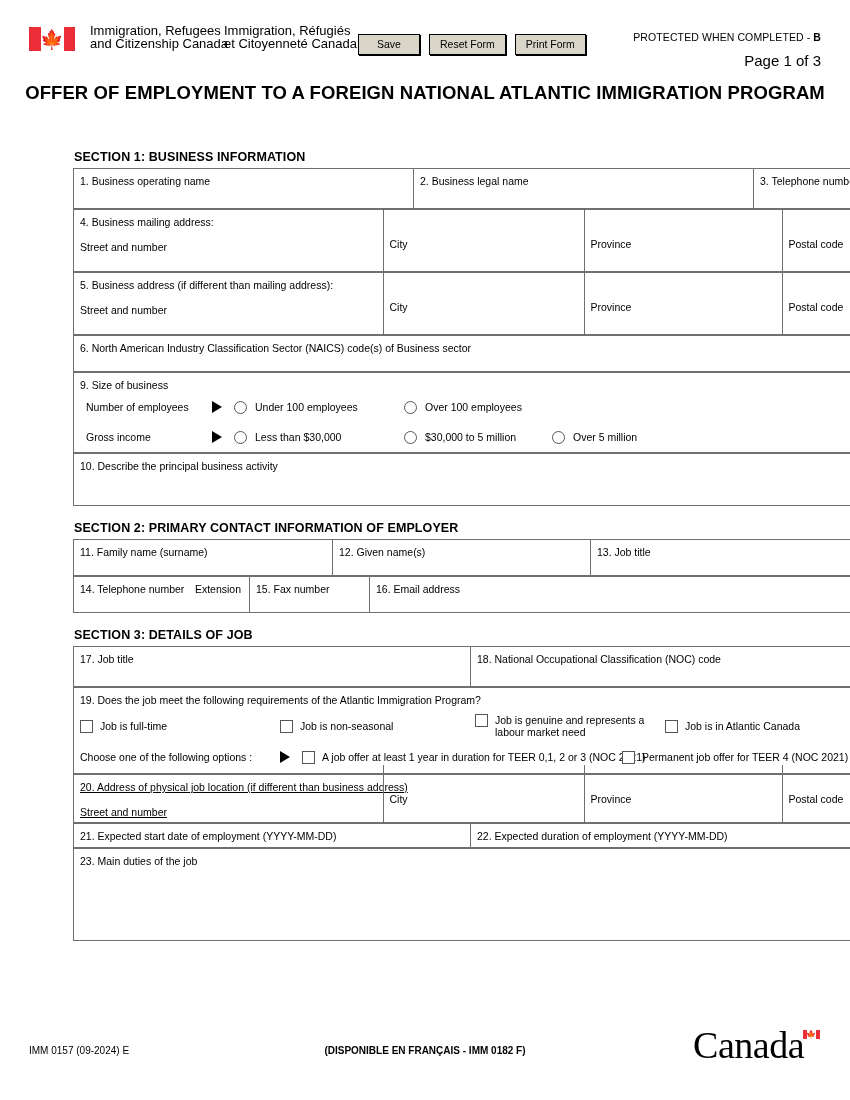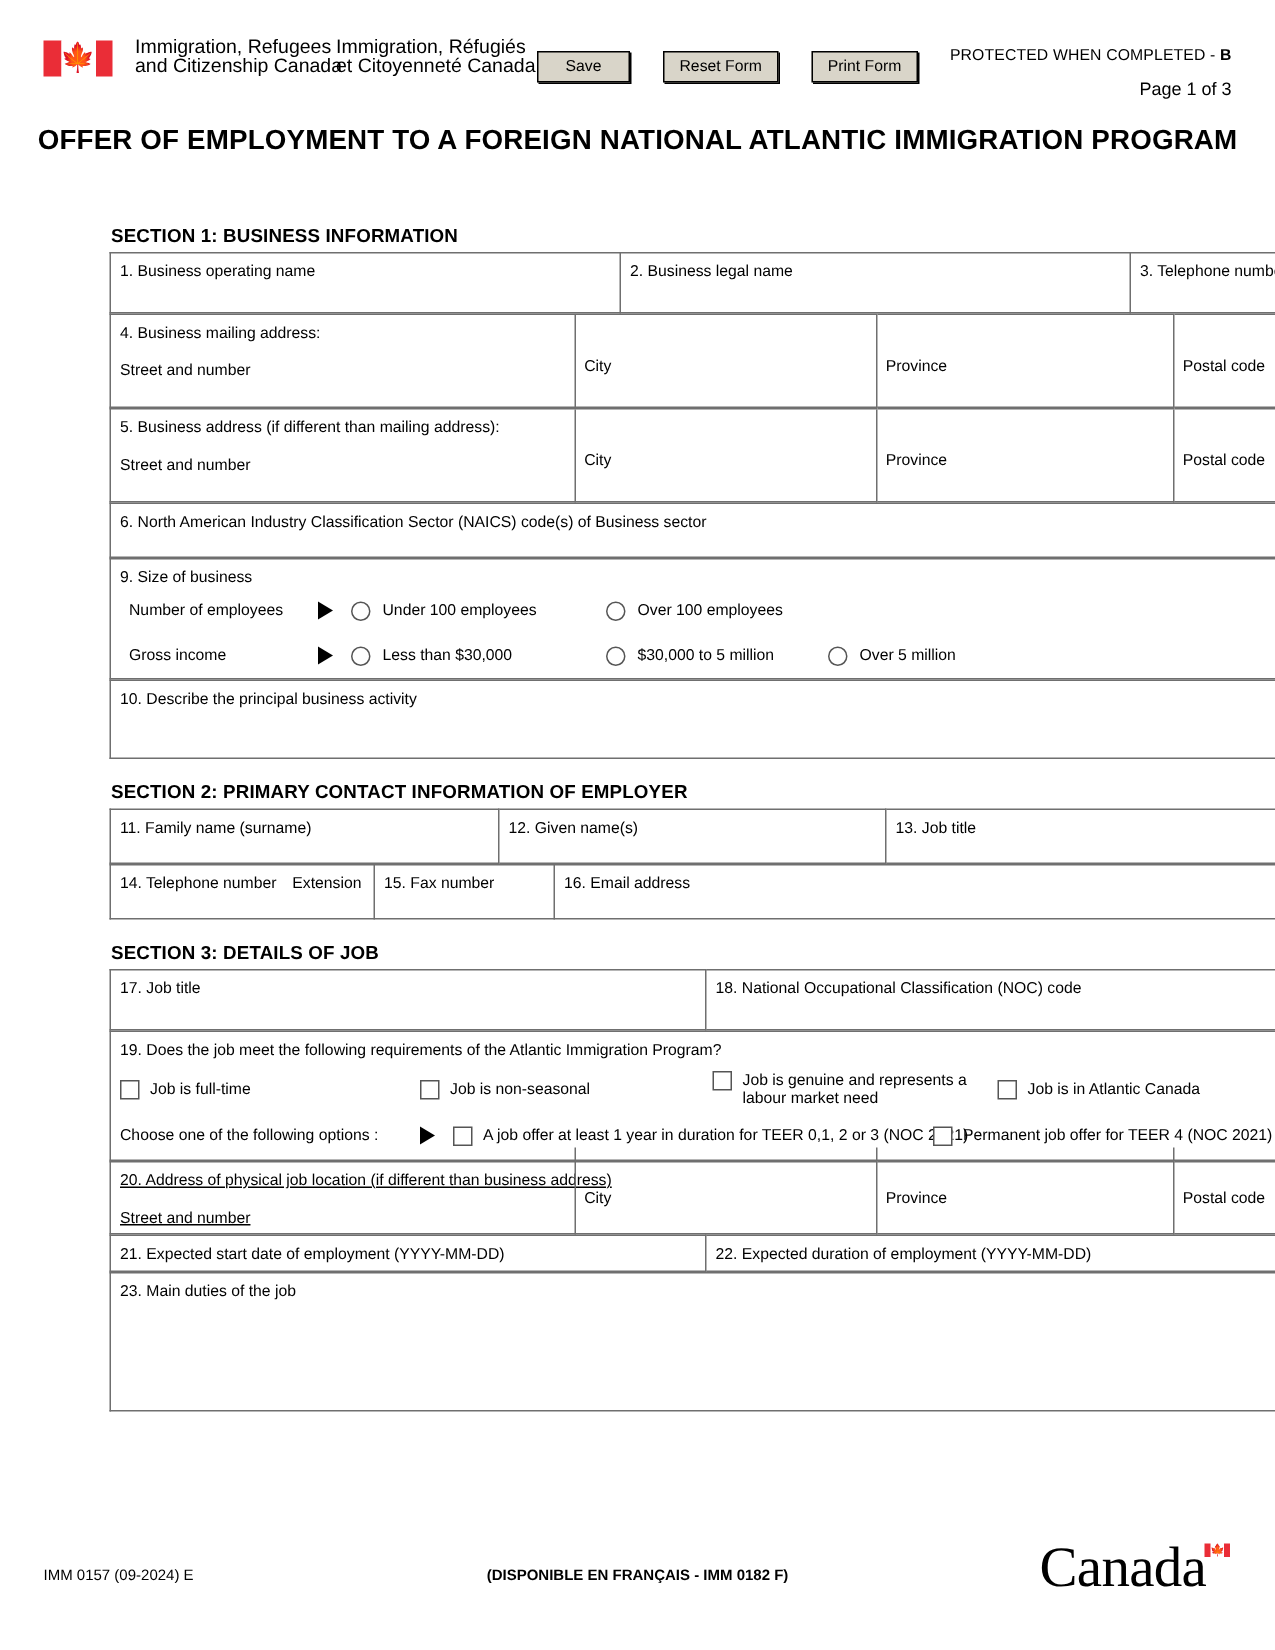--- a/index.html
+++ b/index.html
@@ -34,21 +34,21 @@
     font-size: 19px; line-height: 19px; color: #ea2d37;
   }
   .wordmark-en, .wordmark-fr {
     position: absolute; top: 24px;
     font-size: 13px; line-height: 13px; color: #000;
     white-space: pre-line;
   }
   .wordmark-en { left: 90px; }
   .wordmark-fr { left: 224px; }
 
-  .btnbar { position: absolute; left: 358px; top: 34px; display: flex; gap: 22px; }
+  .btnbar { position: absolute; left: 358px; top: 34px; display: flex; gap: 9px; }
   .btn {
     background: #d9d5c9;
     border: 1px solid #000;
     box-shadow: 1px 1px 0 #000;
     font-family: "Liberation Sans", sans-serif;
     font-size: 10.5px;
     color: #000;
     height: 21px;
     padding: 0 10px;
     min-width: 64px;
@@ -57,21 +57,21 @@
     cursor: pointer;
   }
   .btn-save { min-width: 62px; }
   .protected {
     position: absolute; right: 29px; top: 31px;
     font-size: 10.5px; letter-spacing: .1px; text-align: center;
   }
   .protected b { font-weight: bold; }
   .pagenum {
     position: absolute; right: 29px; top: 52px;
-    font-size: 12px;
+    font-size: 15px;
   }
 
   
   .form-title {
     position: absolute; left: 0; top: 80px; width: 850px;
     text-align: center;
     font-size: 18.5px; font-weight: bold;
     line-height: 26px;
     letter-spacing: .1px;
   }

